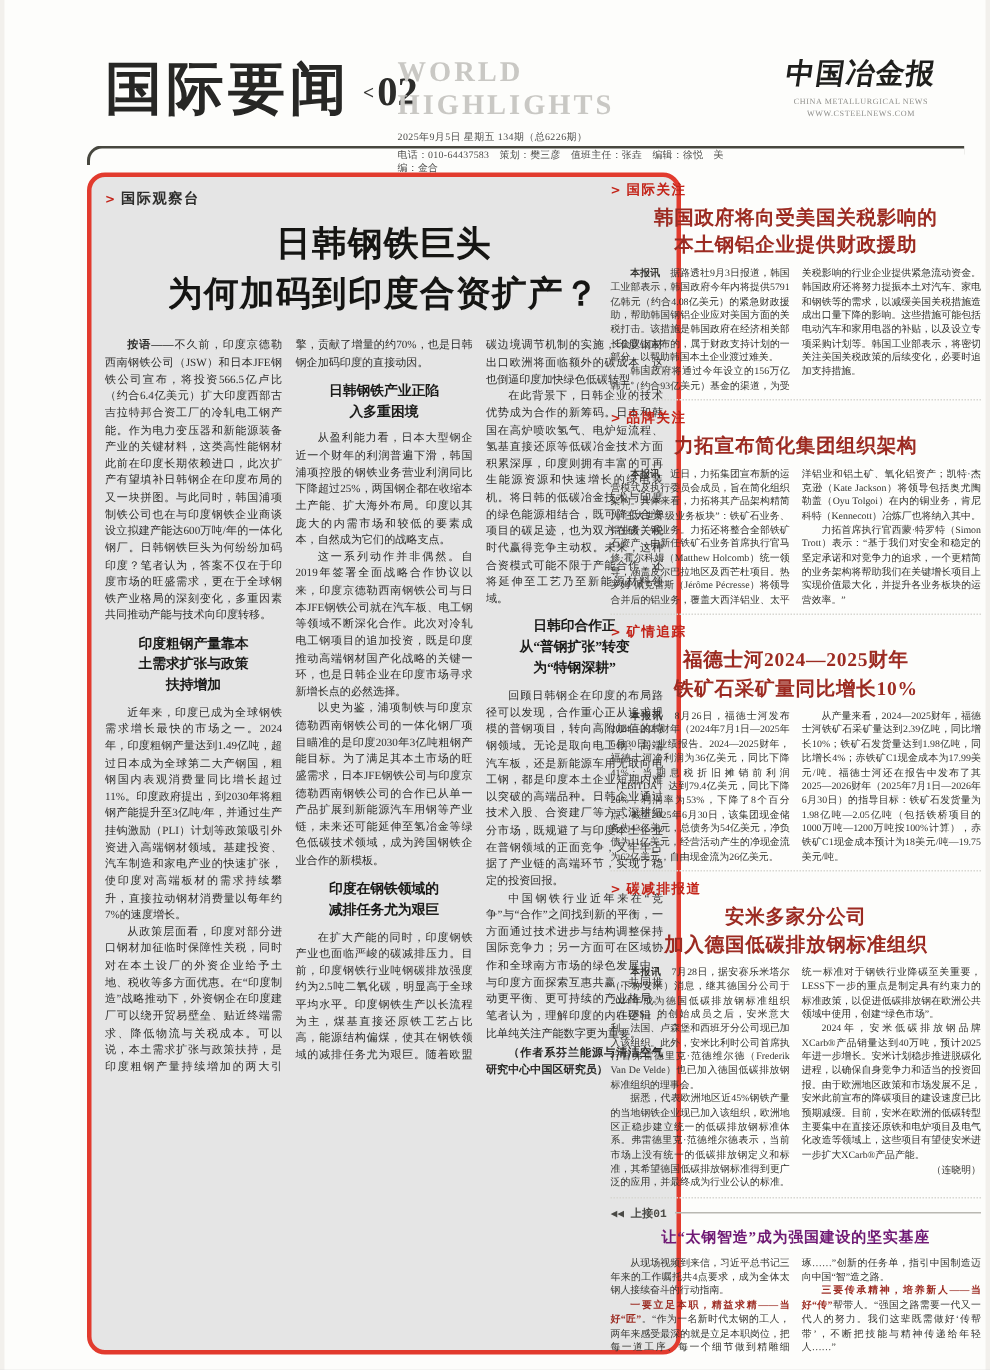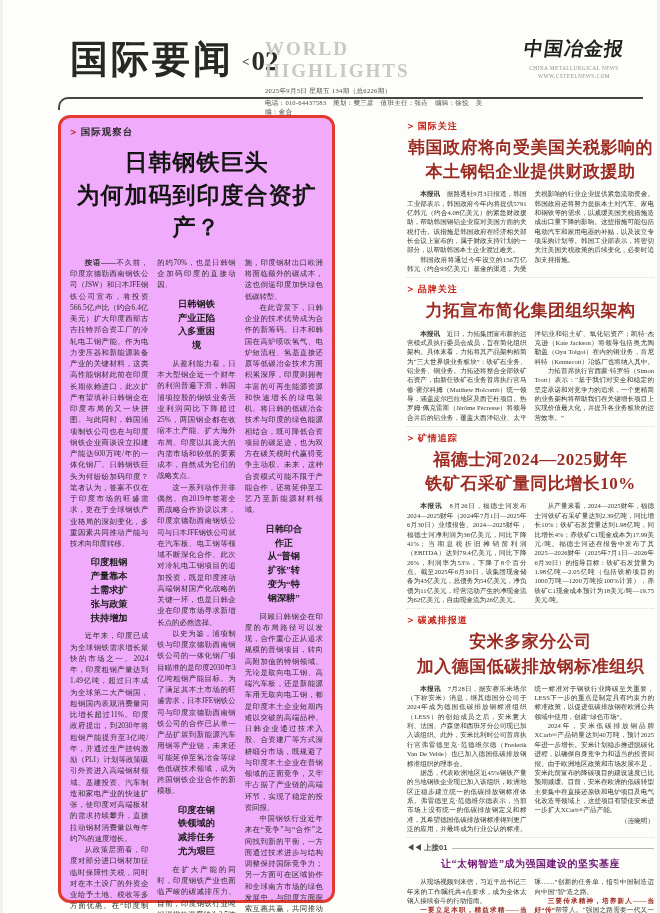--- a/index.html
+++ b/index.html
@@ -19,43 +19,43 @@
   .mh-world{font-size:19px;font-weight:bold;color:#c9c8c4;letter-spacing:2px;}
   .mh-date{font-size:6.6px;color:#4c4c4a;margin-top:5px;letter-spacing:.3px;}
   .mh-staff{font-size:6.6px;color:#4c4c4a;margin-top:3px;letter-spacing:.2px;}
   .mh-logo{position:absolute;right:2px;top:10px;width:138px;text-align:center;}
   .logo-cn{font-size:19px;font-weight:bold;color:#1f1f1d;transform:skewX(-8deg);letter-spacing:1px;}
   .logo-en{font-size:5.4px;color:#8f8f8c;margin-top:3px;letter-spacing:.4px;}
   .logo-url{font-size:5.4px;color:#8f8f8c;margin-top:2px;letter-spacing:.4px;}
   .header-rule{position:absolute;left:55px;right:14px;top:97px;height:11px;
     border-top:2px solid #47473f;border-left:2px solid #47473f;border-top-left-radius:10px;}
   
-  .main-box{position:absolute;left:55px;top:115px;width:277px;height:788px;box-sizing:border-box;
-    border:3px solid var(--accent_red,#e23b2e);border-radius:12px;background:#f0abfc;padding:8px 9px 6px;}
+  .main-box{position:absolute;left:55px;top:115px;width:396px;height:788px;box-sizing:border-box;
+    border:3px solid var(--accent_red,#e23b2e);border-radius:12px;background:#e5e5e5;padding:8px 9px 6px;}
   .main-tag{font-size:9.5px;font-weight:bold;color:#2d2d2b;letter-spacing:1px;}
   .arrow{color:var(--tag_red,#c3251a);font-weight:bold;margin-right:3px;font-family:"DejaVu Sans",sans-serif;font-size:8px;}
   .main-headline{text-align:center;font-weight:bold;color:#151513;font-size:23px;line-height:1.42;margin:8px 0 12px;letter-spacing:1px;}
   .main-body{column-count:3;column-gap:9px;font-size:7.4px;line-height:1.52;text-align:justify;color:#2e2e2c;}
   .b-p{margin:0;text-indent:2em;}
   .b-p strong{font-weight:bold;}
   .b-h{font-size:9.2px;font-weight:bold;text-align:center;color:#1b1b19;margin:7px 20px 5px;line-height:1.5;break-inside:avoid;}
   .b-credit{font-weight:bold;margin:2px 0 0;text-indent:2em;color:#2a2a28;}
   .b-sign{margin:1px 0 0;text-align:right;}
   
   .sidebar{position:absolute;left:404px;top:118px;width:247px;}
   .section{margin-bottom:5px;padding-bottom:4px;border-bottom:1px dotted #d8d7d2;}
   .section:last-child{border-bottom:none;}
   .sec-tag{font-size:9px;font-weight:bold;color:var(--tag_red,#c3251a);letter-spacing:1px;margin:2px 0 3px;}
-  .sec-headline{text-align:center;font-weight:bold;color:var(--headline_red,#9c2b22);font-size:17px;line-height:1.42;margin:2px 0 5px;letter-spacing:.5px;}
+  .sec-headline{text-align:center;font-weight:bold;color:var(--headline_red,#9c2b22);font-size:13px;line-height:1.42;margin:2px 0 5px;letter-spacing:.5px;}
   .hl-line{display:block;}
   .hl-line:empty{display:none;}
   .sec-body{column-count:2;column-gap:8px;font-size:6.6px;line-height:1.42;text-align:justify;color:#33332f;}
   
   .marker-row{display:flex;align-items:center;gap:5px;margin:3px 0 4px;}
-  .marker-label{font-size:7.5px;color:#4a4a46;font-weight:bold;white-space:nowrap;font-family:Liberation Sans, sans-serif;}
+  .marker-label{font-size:7.5px;color:#4a4a46;font-weight:bold;white-space:nowrap;font-family:Liberation Mono, monospace;}
   .marker-line{flex:1;border-top:1px solid #b9b8b2;height:0;}
   .cont-headline{text-align:center;font-weight:bold;font-size:10px;color:#701a75;margin:2px 0 6px;letter-spacing:.5px;}
   .continued .sec-body strong{color:var(--headline_red,#9c2b22);}
 </style>
 </head>
 <body>
 
 <div class="page">
 
   <div class="masthead">

